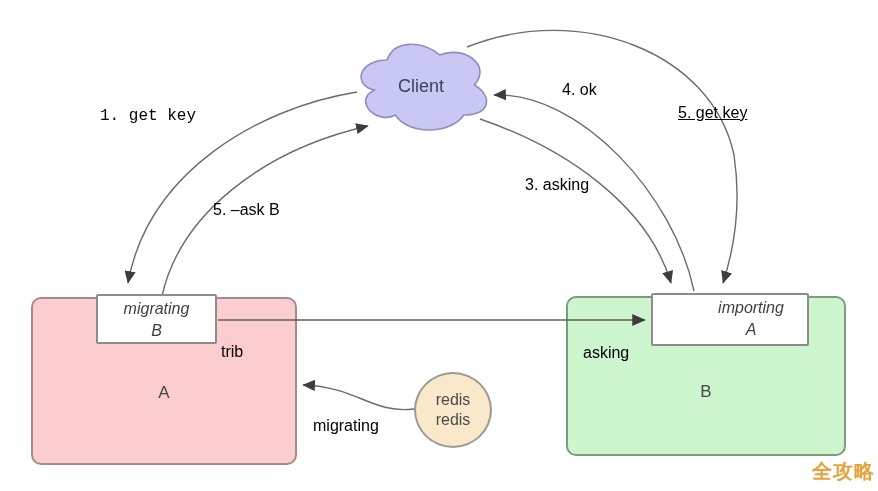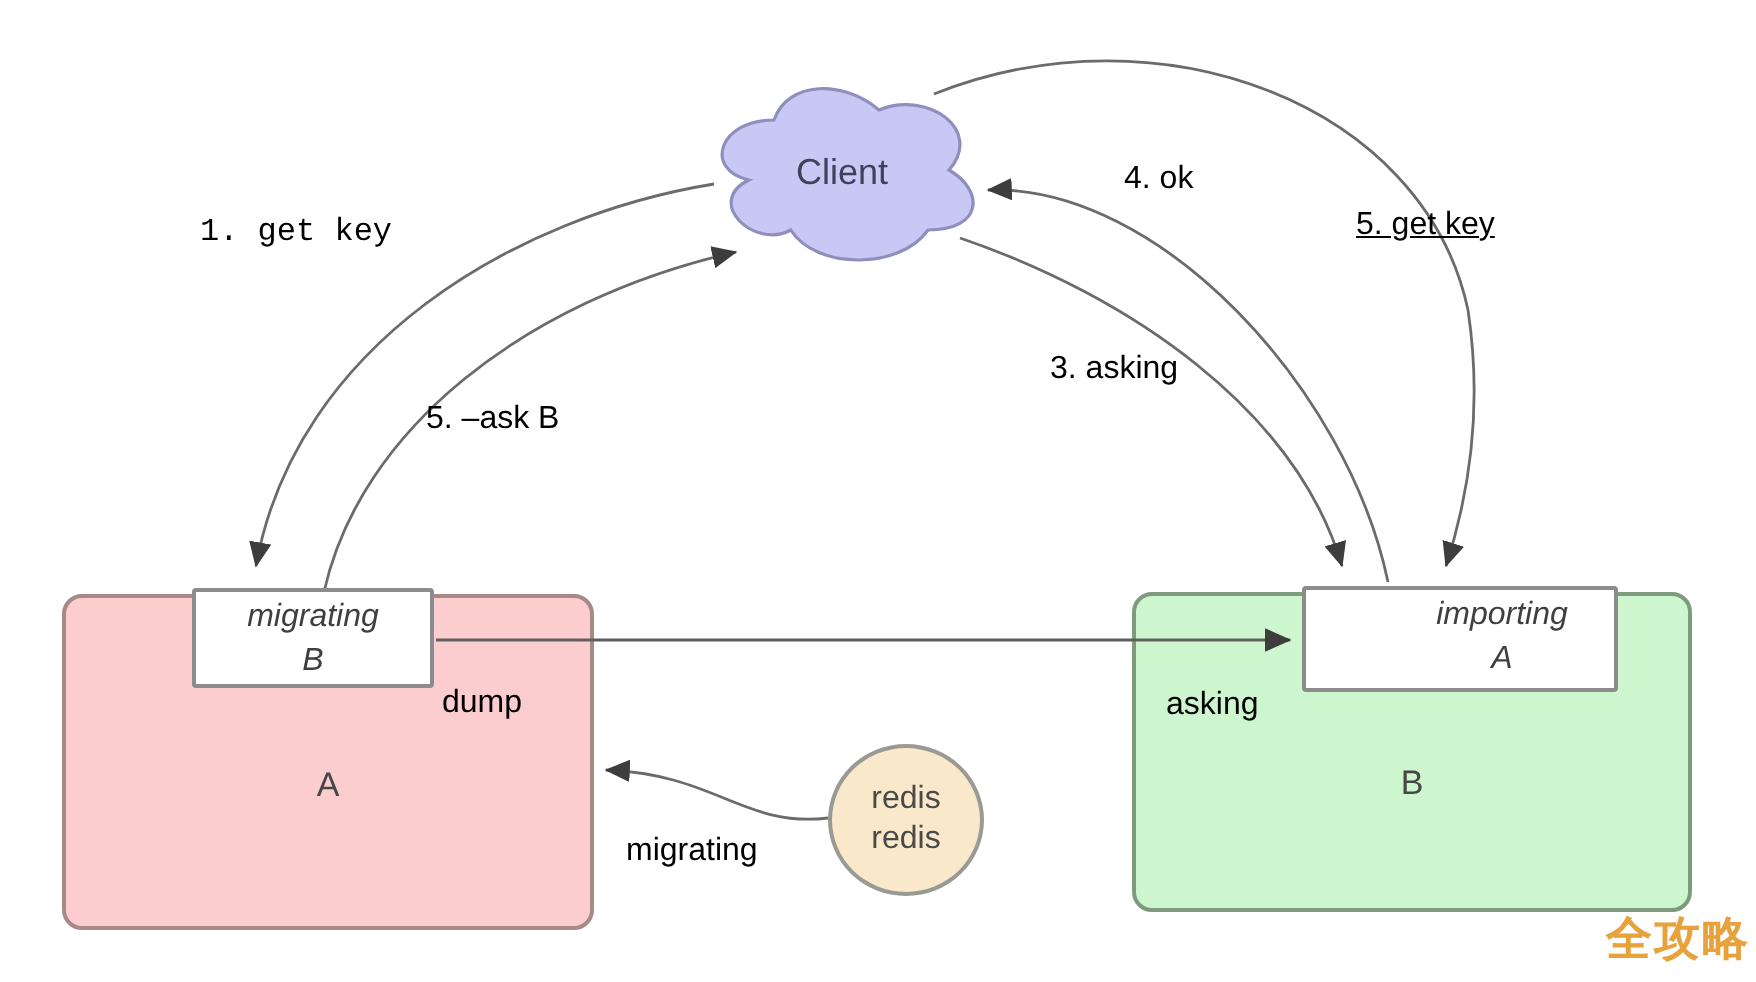--- a/index.html
+++ b/index.html
@@ -32,21 +32,21 @@
   .lbl-keysinslot{ left:313px; top:417px; }
 
   .helper-circle { position:absolute; left:414px; top:372px; width:74px; height:72px;
                    background:#fae8ca; border:2px solid #9a9a94; border-radius:50%;
                    display:flex; flex-direction:column; align-items:center; justify-content:center;
                    font-size:16px; color:#4a4a4a; line-height:1.25; z-index:2; }
 
   .client-label { position:absolute; left:353px; top:76px; width:136px; text-align:center;
                   font-size:18px; color:#40405c; z-index:2; }
 
-  .watermark { position:absolute; right:3px; bottom:6px; font-size:23px; font-weight:bold;
+  .watermark { position:absolute; right:3px; bottom:6px; font-size:20px; font-weight:bold;
                color:#e8a23c; letter-spacing:1px; z-index:4; }
 </style>
 </head>
 <body>
 
 <div class="canvas">
 
   <svg class="layer layer-under" width="878" height="491" viewBox="0 0 878 491">
     <defs>
       <marker id="ah1" markerWidth="10" markerHeight="8" refX="8.5" refY="4" orient="auto">
@@ -69,21 +69,21 @@
   <div class="lbl lbl-step4">4. ok</div>
   <div class="lbl lbl-step5">5. get key</div>
 
   <div class="node node-a">
     <div class="node-letter">A</div>
   </div>
   <div class="tag tag-a">
     <span>migrating</span>
     <span>B</span>
   </div>
-  <div class="lbl lbl-dump">dump</div>
+  <div class="lbl lbl-dump">trib</div>
 
   <div class="node node-b">
     <div class="node-letter">B</div>
   </div>
   <div class="tag tag-b">
     <span>importing</span>
     <span>A</span>
   </div>
   <div class="lbl lbl-restore">asking</div>
 

